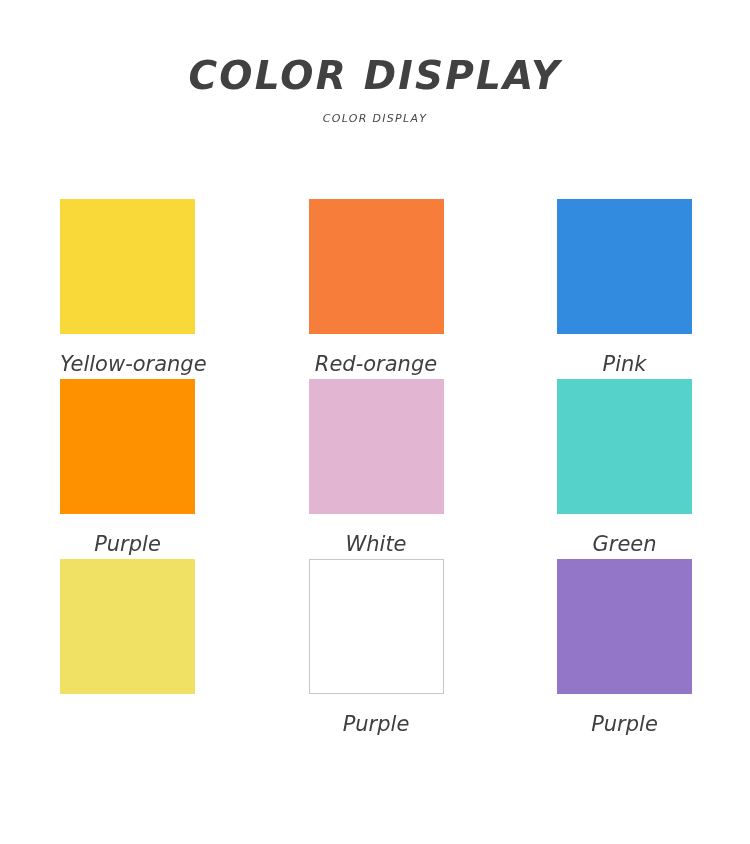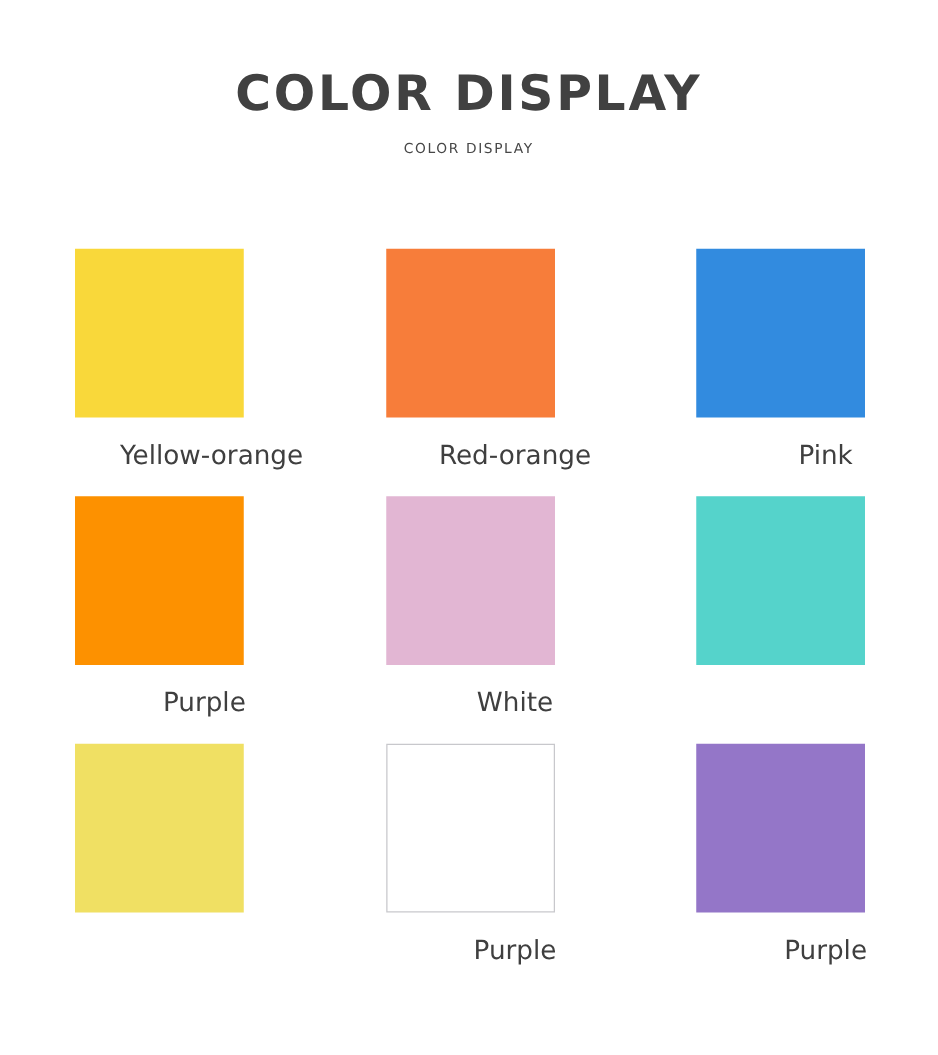--- a/index.html
+++ b/index.html
@@ -13,20 +13,21 @@
     font-family: "DejaVu Sans", sans-serif;
     overflow: hidden;
     position: relative;
   }
 
   .page {
     position: relative;
     width: 746px;
     height: 844px;
     box-sizing: border-box;
+    font-style: italic;
   }
 
   
   .header {
     position: absolute;
     left: 0;
     top: 0;
     width: 750px;
     text-align: center;
   }
@@ -81,23 +82,22 @@
 
   .swatch-label {
     display: block;
     width: 135px;
     text-align: center;
     font-size: 21px;
     color: #3f3f3f;
     font-family: "DejaVu Sans", sans-serif;
     line-height: 1;
     padding-top: 20px;
-    padding-bottom: 22px;
+    padding-bottom: 4px;
     white-space: nowrap;
-    margin-left: 36px;
   }
 </style>
 </head>
 <body style="background-color: rgb(255, 255, 255);">
 
 <div class="page">
 
   <div class="header">
     <h1 class="main-title">COLOR DISPLAY</h1>
     <p class="sub-title">COLOR DISPLAY</p>
@@ -121,20 +121,21 @@
     <div class="swatch-cell">
       <span class="swatch-chip" style="background-color: rgb(253, 145, 0);"></span>
       <span class="swatch-label">Purple</span>
     </div>
     <div class="swatch-cell">
       <span class="swatch-chip" style="background-color: rgb(226, 182, 211);"></span>
       <span class="swatch-label">White</span>
     </div>
     <div class="swatch-cell">
       <span class="swatch-chip" style="background-color: rgb(85, 211, 203);"></span>
+      <span class="swatch-label">Green</span>
     </div>
 
     <div class="swatch-cell">
       <span class="swatch-chip" style="background-color: rgb(240, 224, 99);"></span>
     </div>
     <div class="swatch-cell">
       <span class="swatch-chip bordered" style="background-color: rgb(255, 255, 255);"></span>
       <span class="swatch-label">Purple</span>
     </div>
     <div class="swatch-cell">

